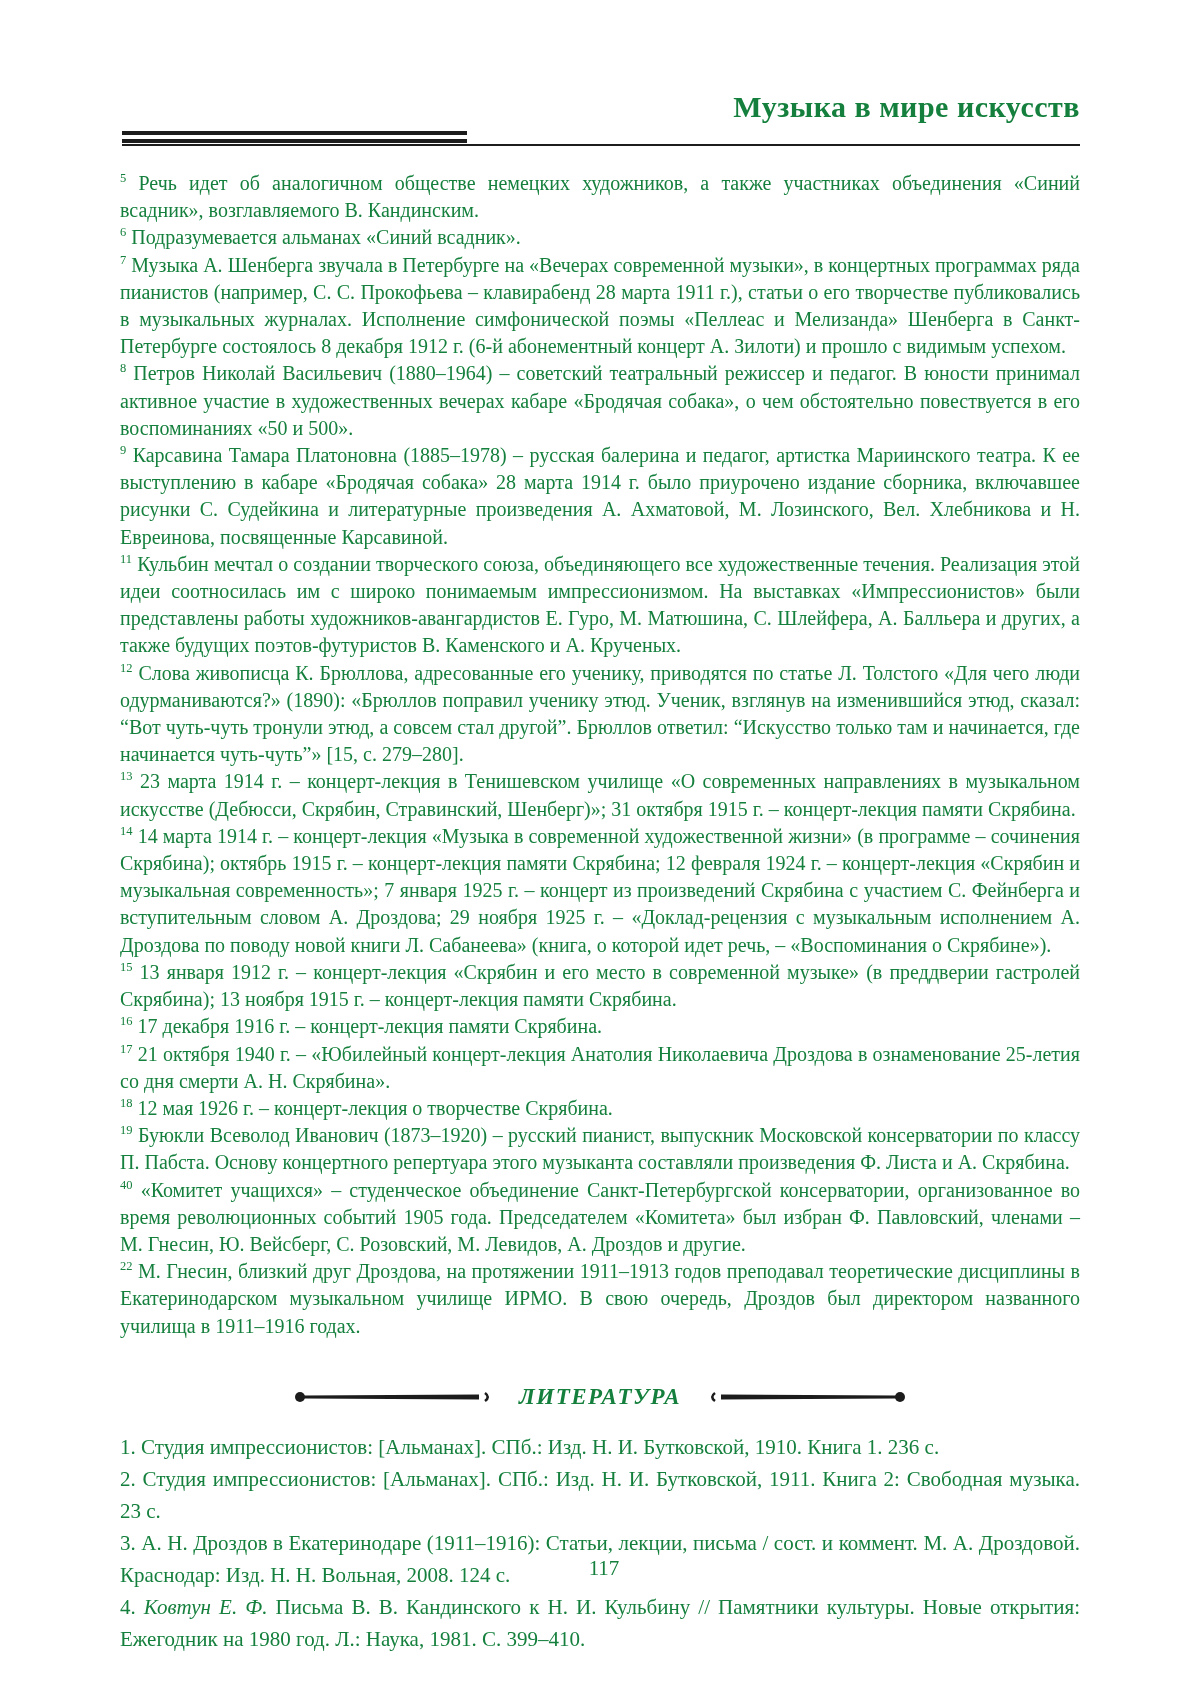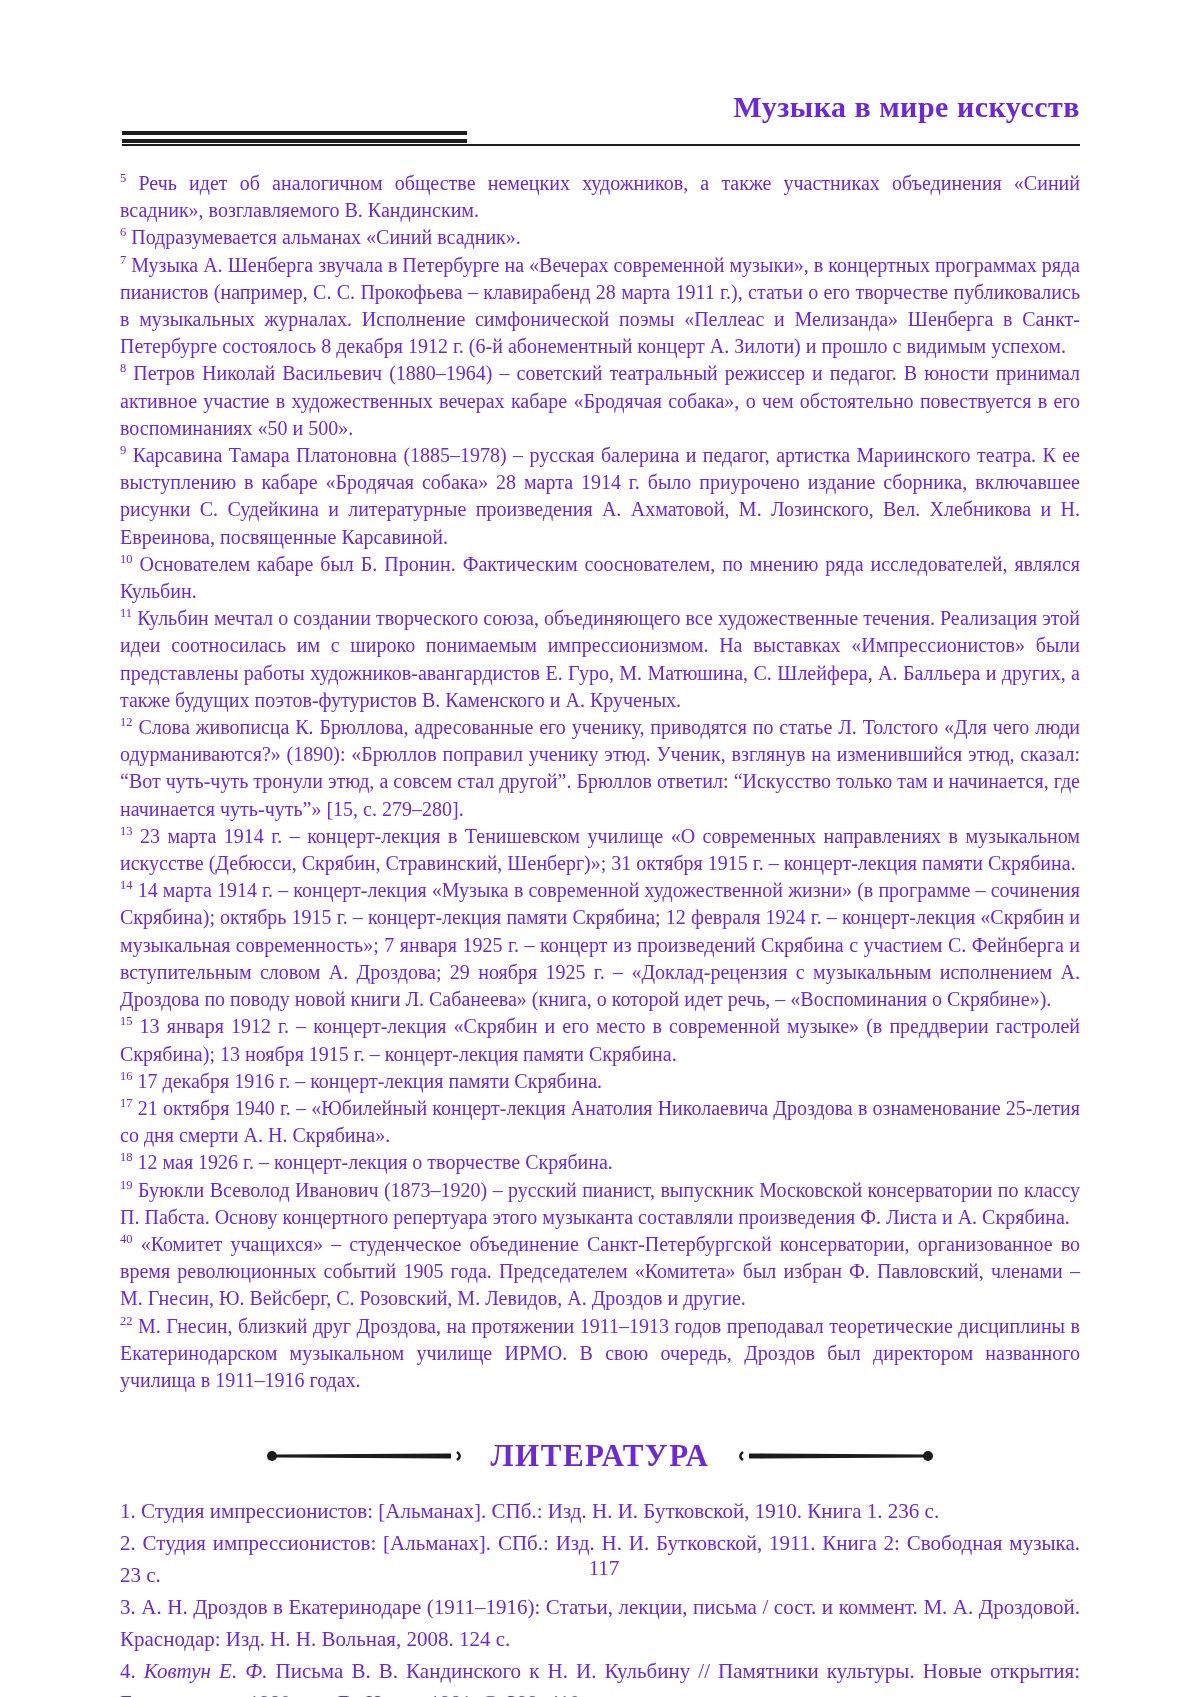--- a/index.html
+++ b/index.html
@@ -1,20 +1,20 @@
 <!DOCTYPE html>
 <html lang="ru"><head>
 <meta charset="utf-8">
 <style>
   html,body { margin:0; padding:0; background:#ffffff; }
   .page {
     position:relative;
     width:1200px; height:1697px;
     background:#ffffff;
-    color:#6d28d9;
+    color:#15803d;
     font-family:"Liberation Serif", serif;
     overflow:hidden;
   }
   .content { padding:0 120px; }
 
   
   .journal-title {
     padding-top:90px;
     text-align:right;
     font-size:30px;
@@ -44,22 +44,23 @@
   .fn { margin:0; }
   .fn sup { font-size:12.5px; line-height:0; }
 
   
   .lit {
     margin-top:44px;
     display:flex; align-items:center; justify-content:center;
     gap:20px;
   }
   .lit-heading {
-    font-size:31px; font-weight:bold; letter-spacing:1.5px;
+    font-size:23px; font-weight:bold; letter-spacing:1.5px;
     white-space:nowrap;
+    font-style:italic;
   }
   .orn { display:block; }
 
   
   .bibliography {
     margin-top:21px;
     font-size:21px;
     line-height:32px;
     text-align:justify;
   }
@@ -83,21 +84,20 @@
       <div class="rule-thick"></div>
       <div class="rule-thin"></div>
     </div>
 
     <div class="footnotes">
       <p class="fn"><sup>5</sup> <span>Речь идет об аналогичном обществе немецких художников, а также участниках объединения «Синий всадник», возглавляемого В. Кандинским.</span></p>
       <p class="fn"><sup>6</sup> <span>Подразумевается альманах «Синий всадник».</span></p>
       <p class="fn"><sup>7</sup> <span>Музыка А. Шенберга звучала в Петербурге на «Вечерах современной музыки», в концертных программах ряда пианистов (например, С. С. Прокофьева – клавирабенд 28 марта 1911 г.), статьи о его творчестве публиковались в музыкальных журналах. Исполнение симфонической поэмы «Пеллеас и Мелизанда» Шенберга в Санкт-Петербурге состоялось 8 декабря 1912 г. (6-й абонементный концерт А. Зилоти) и прошло с видимым успехом.</span></p>
       <p class="fn"><sup>8</sup> <span>Петров Николай Васильевич (1880–1964) – советский театральный режиссер и педагог. В юности принимал активное участие в художественных вечерах кабаре «Бродячая собака», о чем обстоятельно повествуется в его воспоминаниях «50 и 500».</span></p>
       <p class="fn"><sup>9</sup> <span>Карсавина Тамара Платоновна (1885–1978) – русская балерина и педагог, артистка Мариинского театра. К ее выступлению в кабаре «Бродячая собака» 28 марта 1914 г. было приурочено издание сборника, включавшее рисунки С. Судейкина и литературные произведения А. Ахматовой, М. Лозинского, Вел. Хлебникова и Н. Евреинова, посвященные Карсавиной.</span></p>
-      <p class="fn"><sup>10</sup> <span>Основателем кабаре был Б. Пронин. Фактическим сооснователем, по мнению ряда исследователей, являлся Кульбин.</span></p>
       <p class="fn"><sup>11</sup> <span>Кульбин мечтал о создании творческого союза, объединяющего все художественные течения. Реализация этой идеи соотносилась им с широко понимаемым импрессионизмом. На выставках «Импрессионистов» были представлены работы художников-авангардистов Е. Гуро, М. Матюшина, С. Шлейфера, А. Балльера и других, а также будущих поэтов-футуристов В. Каменского и А. Крученых.</span></p>
       <p class="fn"><sup>12</sup> <span>Слова живописца К. Брюллова, адресованные его ученику, приводятся по статье Л. Толстого «Для чего люди одурманиваются?» (1890): «Брюллов поправил ученику этюд. Ученик, взглянув на изменившийся этюд, сказал: “Вот чуть-чуть тронули этюд, а совсем стал другой”. Брюллов ответил: “Искусство только там и начинается, где начинается чуть-чуть”» [15, с. 279–280].</span></p>
       <p class="fn"><sup>13</sup> <span>23 марта 1914 г. – концерт-лекция в Тенишевском училище «О современных направлениях в музыкальном искусстве (Дебюсси, Скрябин, Стравинский, Шенберг)»; 31 октября 1915 г. – концерт-лекция памяти Скрябина.</span></p>
       <p class="fn"><sup>14</sup> <span>14 марта 1914 г. – концерт-лекция «Музыка в современной художественной жизни» (в программе – сочинения Скрябина); октябрь 1915 г. – концерт-лекция памяти Скрябина; 12 февраля 1924 г. – концерт-лекция «Скрябин и музыкальная современность»; 7 января 1925 г. – концерт из произведений Скрябина с участием С. Фейнберга и вступительным словом А. Дроздова; 29 ноября 1925 г. – «Доклад-рецензия с музыкальным исполнением А. Дроздова по поводу новой книги Л. Сабанеева» (книга, о которой идет речь, – «Воспоминания о Скрябине»).</span></p>
       <p class="fn"><sup>15</sup> <span>13 января 1912 г. – концерт-лекция «Скрябин и его место в современной музыке» (в преддверии гастролей Скрябина); 13 ноября 1915 г. – концерт-лекция памяти Скрябина.</span></p>
       <p class="fn"><sup>16</sup> <span>17 декабря 1916 г. – концерт-лекция памяти Скрябина.</span></p>
       <p class="fn"><sup>17</sup> <span>21 октября 1940 г. – «Юбилейный концерт-лекция Анатолия Николаевича Дроздова в ознаменование 25-летия со дня смерти А. Н. Скрябина».</span></p>
       <p class="fn"><sup>18</sup> <span>12 мая 1926 г. – концерт-лекция о творчестве Скрябина.</span></p>
       <p class="fn"><sup>19</sup> <span>Буюкли Всеволод Иванович (1873–1920) – русский пианист, выпускник Московской консерватории по классу П. Пабста. Основу концертного репертуара этого музыканта составляли произведения Ф. Листа и А. Скрябина.</span></p>
       <p class="fn"><sup>40</sup> <span>«Комитет учащихся» – студенческое объединение Санкт-Петербургской консерватории, организованное во время революционных событий 1905 года. Председателем «Комитета» был избран Ф. Павловский, членами – М. Гнесин, Ю. Вейсберг, С. Розовский, М. Левидов, А. Дроздов и другие.</span></p>

